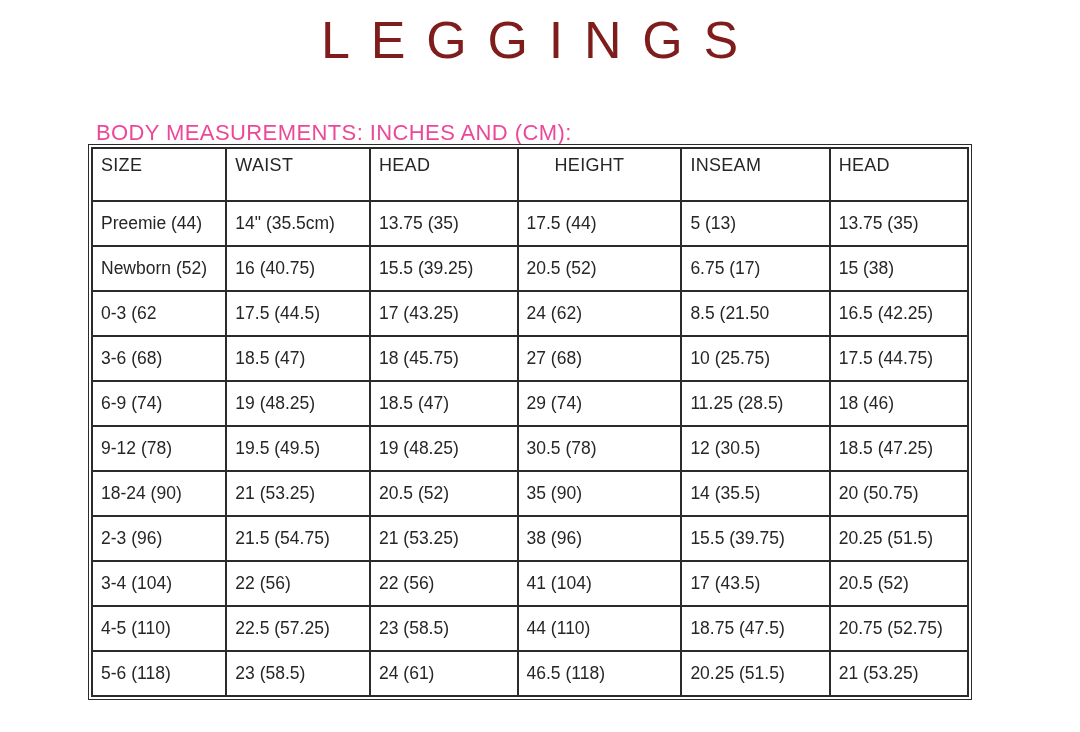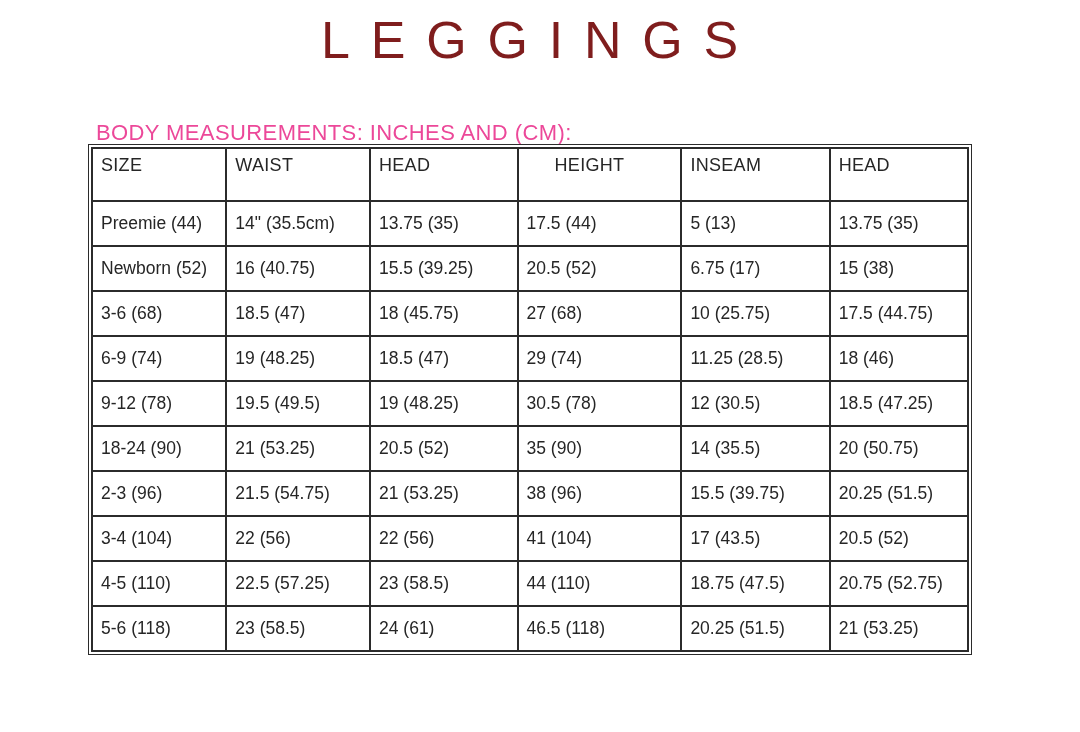--- a/index.html
+++ b/index.html
@@ -109,20 +109,28 @@
           </tr>
           <tr>
             <td>Newborn (52)</td>
             <td>16 (40.75)</td>
             <td>15.5 (39.25)</td>
             <td>20.5 (52)</td>
             <td>6.75 (17)</td>
             <td>15 (38)</td>
           </tr>
           <tr>
+            <td>0-3 (62</td>
+            <td>17.5 (44.5)</td>
+            <td>17 (43.25)</td>
+            <td>24 (62)</td>
+            <td>8.5 (21.50</td>
+            <td>16.5 (42.25)</td>
+          </tr>
+          <tr>
             <td>3-6 (68)</td>
             <td>18.5 (47)</td>
             <td>18 (45.75)</td>
             <td>27 (68)</td>
             <td>10 (25.75)</td>
             <td>17.5 (44.75)</td>
           </tr>
           <tr>
             <td>6-9 (74)</td>
             <td>19 (48.25)</td>

